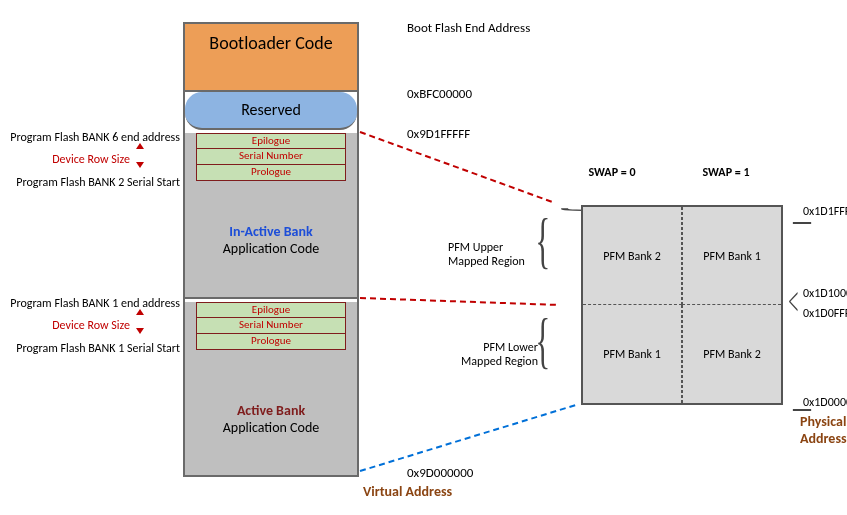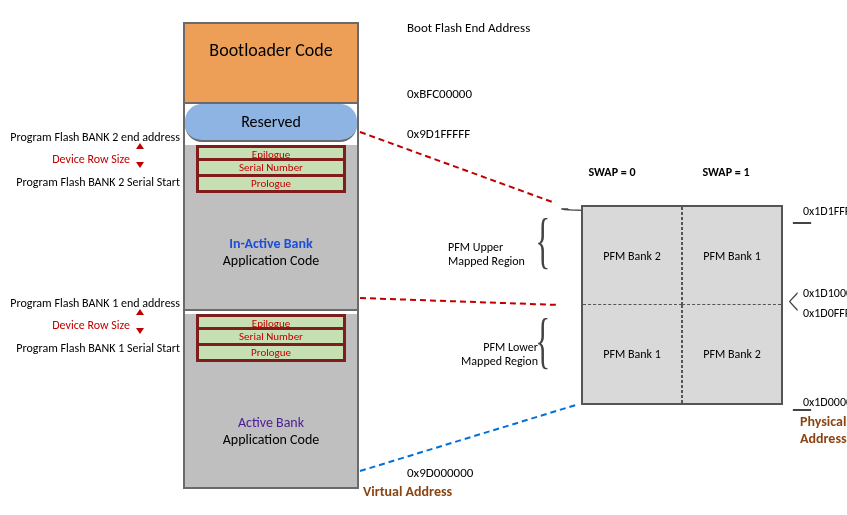--- a/index.html
+++ b/index.html
@@ -1,32 +1,32 @@
 <!DOCTYPE html>
 <html><head>
 <meta charset="utf-8">
 <style>
   * { box-sizing: border-box; margin: 0; padding: 0; }
   body { font-family: Calibri, Arial, sans-serif; font-size: 13px; color: #000; position: relative; width: 847px; height: 515px; background: #fff; }
   .abs { position: absolute; }
 
   
   .mem-col { left: 183px; top: 22px; width: 176px; border: 2px solid #6a6a6a; }
-  .bootloader { height: 80px; background: #ed9e57; border-bottom: 2px solid #6a6a6a; text-align: center; line-height: 1.3; padding-top: 15px; font-size: 18px; }
+  .bootloader { height: 68px; background: #ed9e57; border-bottom: 2px solid #6a6a6a; text-align: center; line-height: 1.3; padding-top: 8px; font-size: 18px; }
   .reserved { height: 38px; background: #8db4e2; border-bottom: 2px solid #6a6a6a; text-align: center; line-height: 36px; font-size: 16px; border-radius: 17px; }
   .bank { background: #bfbfbf; position: relative; }
   .bank-inactive { height: 166px; border-bottom: 2px solid #6a6a6a; }
   .bank-active { height: 173px; }
-  .rowbox { width: 150px; margin: 0 auto; background: #c6e0b4; border: 3px solid #7f1d1d; font-size: 11px; text-align: center; color: #c00000; height: 16px; line-height: 14px; }
+  .rowbox { width: 150px; margin: 0 auto; background: #c6e0b4; border: 1px solid #7f1d1d; font-size: 11px; text-align: center; color: #c00000; height: 16px; line-height: 14px; }
   .rowbox.first { margin-top: 3px; }
   .rowbox + .rowbox { border-top: none; }
   .bank-label { text-align: center; position: absolute; width: 100%; top: 90px; font-size: 14px; }
   .bank-label.active { top: 100px; }
   .inactive-title { color: #1d4ed8; font-weight: bold; }
-  .active-title { color: #4c1d95; font-weight: normal; }
+  .active-title { color: #7f1d1d; font-weight: bold; }
   .app-code { color: #000; text-align: right; }
 
   
   .lbl { font-size: 12px; text-align: right; }
   .lbl.red { color: #c00000; }
   .arrow-up, .arrow-down { width: 0; height: 0; border-left: 4px solid transparent; border-right: 4px solid transparent; }
   .arrow-up { border-bottom: 6px solid #c00000; }
   .arrow-down { border-top: 6px solid #c00000; }
 
   
@@ -76,21 +76,21 @@
     <div class="rowbox first">Epilogue</div>
     <div class="rowbox">Serial Number</div>
     <div class="rowbox">Prologue</div>
     <div class="bank-label active">
       <span class="active-title">Active Bank</span><br>
       <span class="app-code">Application Code</span>
     </div>
   </div>
 </div>
 
-<div class="abs lbl" style="left:0; top:130px; width:180px">Program Flash BANK 2 end address</div>
+<div class="abs lbl" style="left:0; top:130px; width:180px">Program Flash BANK 6 end address</div>
 <div class="abs lbl red" style="left:0; top:152px; width:130px">Device Row Size</div>
 <div class="abs arrow-up" style="left:136px; top:143px"></div>
 <div class="abs arrow-down" style="left:136px; top:162px"></div>
 <div class="abs lbl" style="left:0; top:175px; width:180px">Program Flash BANK 2 Serial Start</div>
 
 <div class="abs lbl" style="left:0; top:296px; width:180px">Program Flash BANK 1 end address</div>
 <div class="abs lbl red" style="left:0; top:318px; width:130px">Device Row Size</div>
 <div class="abs arrow-up" style="left:136px; top:309px"></div>
 <div class="abs arrow-down" style="left:136px; top:328px"></div>
 <div class="abs lbl" style="left:0; top:341px; width:180px">Program Flash BANK 1 Serial Start</div>

